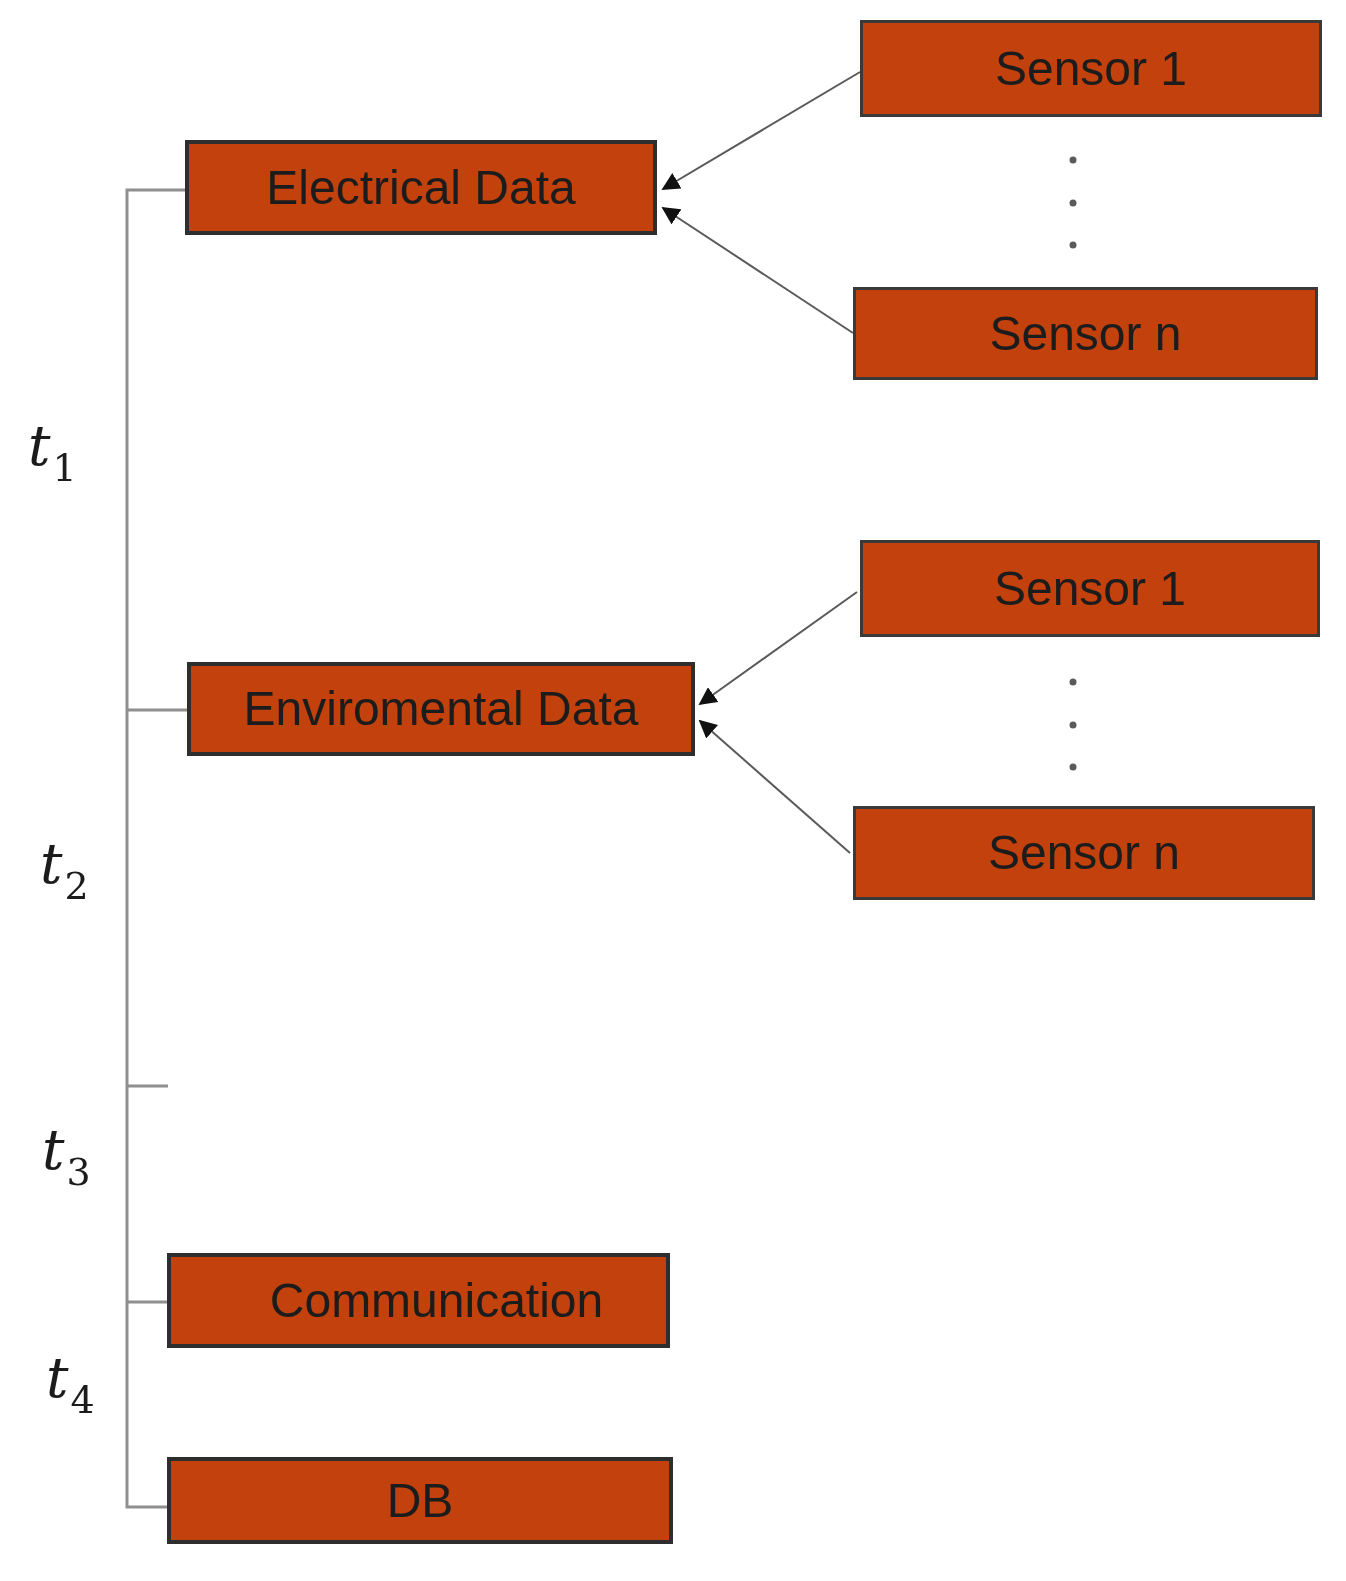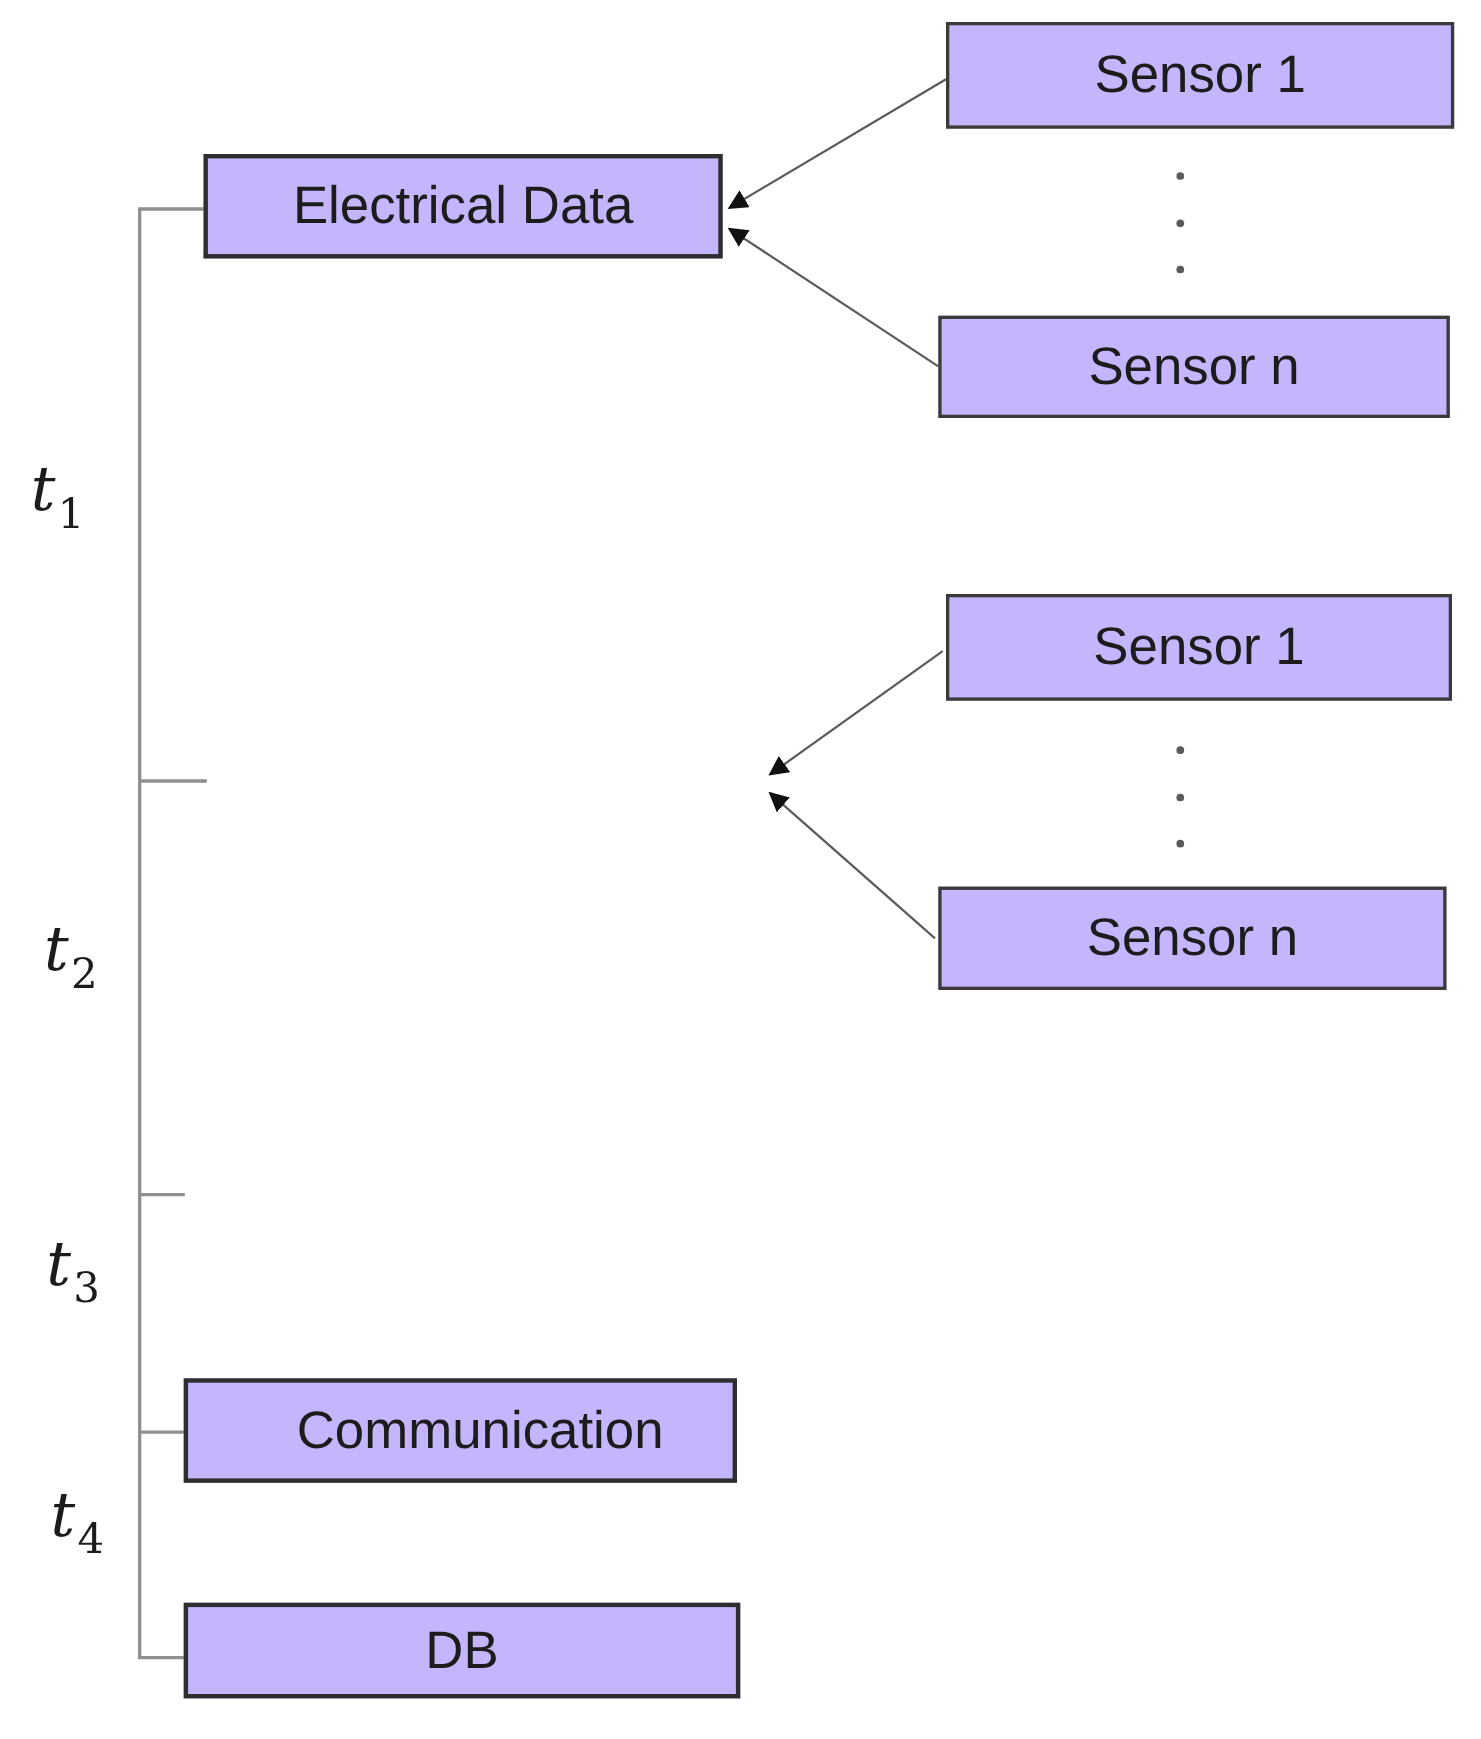--- a/index.html
+++ b/index.html
@@ -36,21 +36,21 @@
     fill: var(--arrowhead, #111111);
   }
   .dot {
     fill: var(--diagonal, #3c3c3c);
   }
   .node {
     position: absolute;
     display: flex;
     align-items: center;
     justify-content: center;
-    background: #c4b5fd;
+    background: #c2410c;
     color: var(--text, #1c1c1c);
     font-size: 48px;
     text-align: center;
     box-sizing: border-box;
     line-height: 1;
     white-space: nowrap;
   }
   .stage-box {
     border: 4px solid var(--box_border, #2e2e2e);
   }
@@ -108,20 +108,23 @@
       <circle class="dot" cx="1073" cy="682" r="3.5"></circle>
       <circle class="dot" cx="1073" cy="725" r="3.5"></circle>
       <circle class="dot" cx="1073" cy="767" r="3.5"></circle>
     </g>
   </svg>
 
   <div class="node stage-box" style="left:185px; top:140px;  width:472px; height:95px;">
     <span>Electrical Data</span>
   </div>
 
+  <div class="node stage-box" style="left:187px; top:662px;  width:508px; height:94px;">
+    <span>Enviromental Data</span>
+  </div>
 
 
   <div class="node stage-box" style="left:167px; top:1253px; width:503px; height:95px;padding-left:36px;">
     <span>Communication</span>
   </div>
 
   <div class="node stage-box" style="left:167px; top:1457px; width:506px; height:87px;">
     <span>DB</span>
   </div>
 

